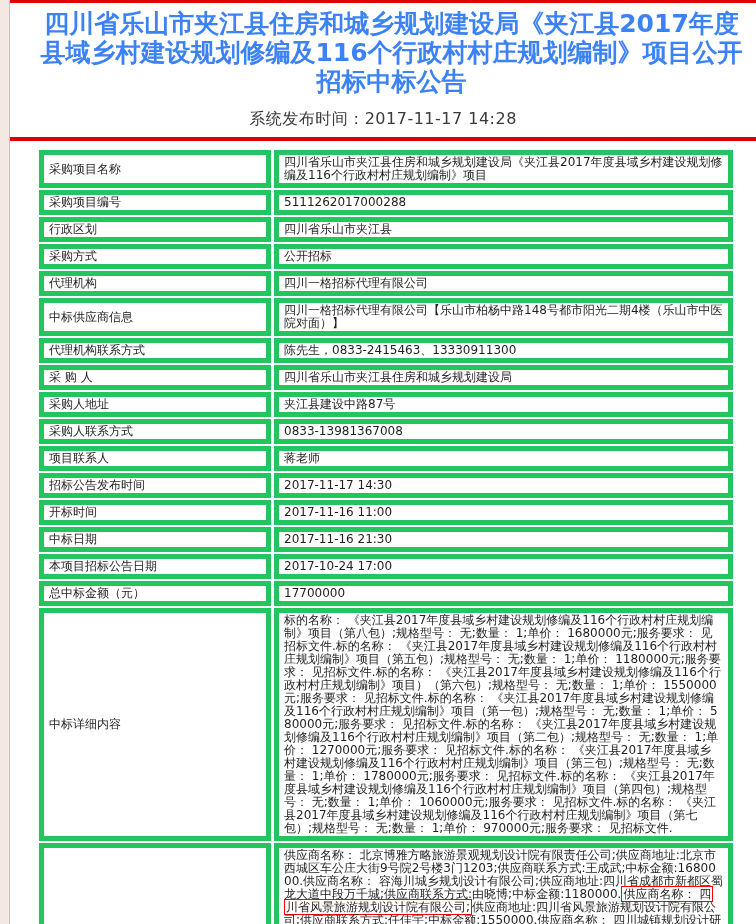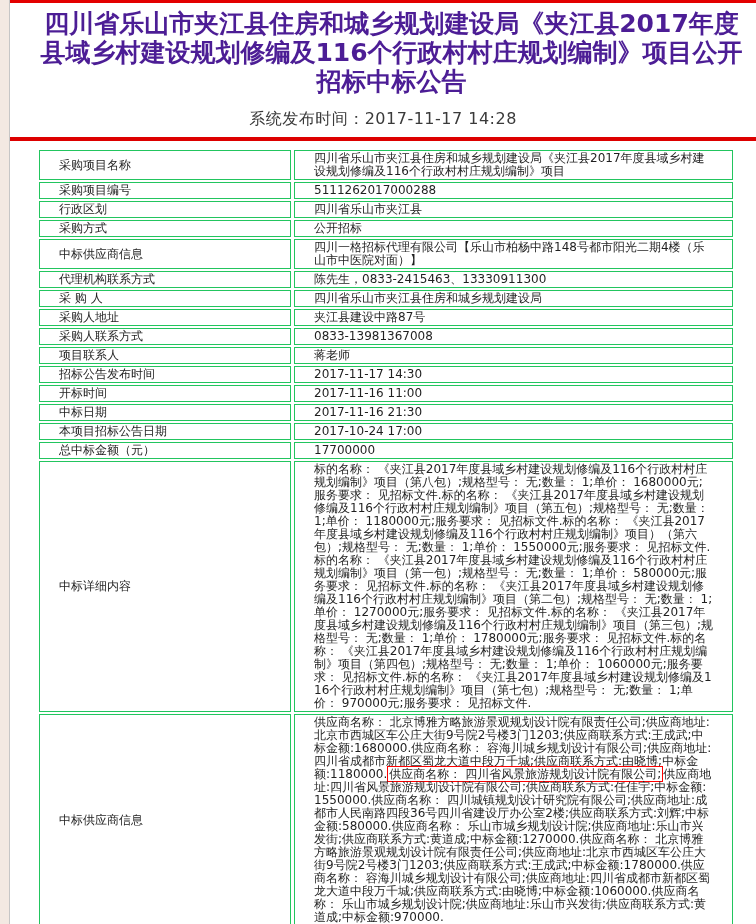--- a/index.html
+++ b/index.html
@@ -23,43 +23,43 @@
     border-left:1px solid #c6c6c6;
     border-bottom:1px solid #d8d0ca;
   }
   .top-red-line { height:3px; background:#e30000; }
   .title {
     margin:6px 8px 0 25px;
     font-size:25px;
     font-weight:bold;
     line-height:1.16;
     text-align:center;
-    color:#4c1d95;
+    color:#3b82f6;
   }
   .pubtime {
     margin-top:13px;
     margin-bottom:7px;
     text-align:center;
     font-size:16px;
     color:#3a3a3a;
     letter-spacing:0.5px;
   }
   .red-rule { height:4px; background:#dd0000; }
   table.info-table {
     margin:7px 0 4px 26px;
     width:700px;
     table-layout:fixed;
     border-collapse:separate;
     border-spacing:3px 2px;
     font-size:12px;
     color:#1f1f1f;
   }
   table.info-table td {
-    border:1px solid #22c55e;
-    padding:1px 19px;
+    border:5px solid #22c55e;
+    padding:1px 5px;
     line-height:13px;
     vertical-align:middle;
     word-break:break-all;
     overflow-wrap:anywhere;
   }
   td.lab { width:212px; }
   td.val { }
   .red-box {
     border:1px solid #ff0000;
     padding:0 1px;
@@ -92,20 +92,24 @@
           <td class="lab">采购项目编号</td>
           <td class="val">5111262017000288</td>
         </tr>
         <tr>
           <td class="lab">行政区划</td>
           <td class="val">四川省乐山市夹江县</td>
         </tr>
         <tr>
           <td class="lab">采购方式</td>
           <td class="val">公开招标</td>
+        </tr>
+        <tr>
+          <td class="lab">代理机构</td>
+          <td class="val">四川一格招标代理有限公司</td>
         </tr>
         <tr>
           <td class="lab">中标供应商信息</td>
           <td class="val">四川一格招标代理有限公司【乐山市柏杨中路148号都市阳光二期4楼（乐山市中医院对面）】</td>
         </tr>
         <tr>
           <td class="lab">代理机构联系方式</td>
           <td class="val">陈先生，0833-2415463、13330911300</td>
         </tr>
         <tr>

